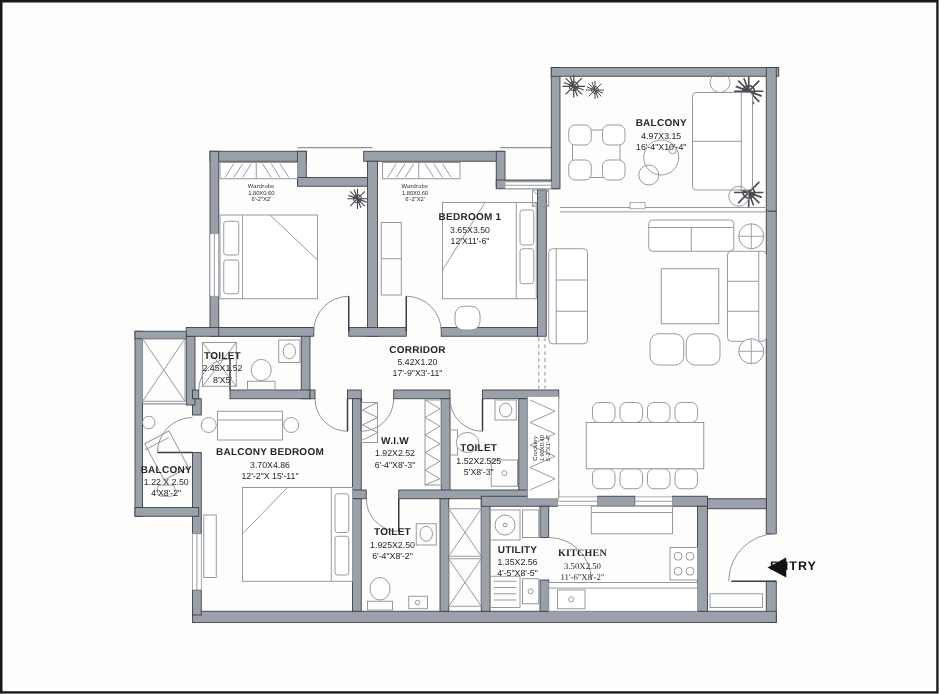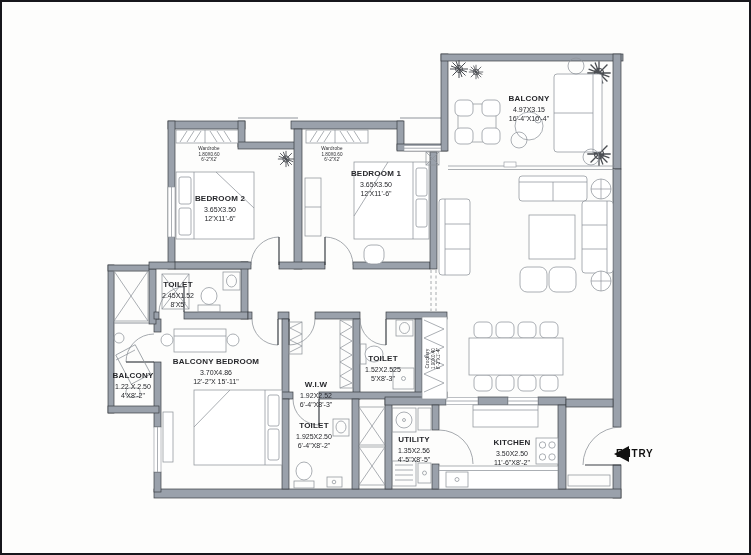--- a/index.html
+++ b/index.html
@@ -322,61 +322,61 @@
     <circle class="furn" cx="550" cy="443" r="3.2"></circle>
     <circle class="furn" cx="540.5" cy="455" r="3.2"></circle>
     <circle class="furn" cx="550" cy="455" r="3.2"></circle>
   </g>
 
   <g>
     <rect class="furn" x="566" y="473" width="42" height="11"></rect>
   </g>
 </svg>
 
-  <div class="lbl" style="left:160px;top:192px;width:116px;">
-    <span class="nm">BEDROOM 2</span>
-    <span class="dm">3.65X3.50</span>
-    <span class="dm">12'X11'-6"</span>
-  </div>
   <div class="lbl tiny" style="left:180px;top:144px;width:54px;">
     <span class="nm">Wardrobe</span>
     <span class="dm">1.80X0.60</span>
     <span class="dm">6'-2"X2'</span>
   </div>
   <div class="lbl tiny" style="left:303px;top:144px;width:54px;">
     <span class="nm">Wardrobe</span>
     <span class="dm">1.80X0.60</span>
     <span class="dm">6'-2"X2'</span>
   </div>
   <div class="lbl" style="left:316px;top:167px;width:116px;">
     <span class="nm">BEDROOM 1</span>
     <span class="dm">3.65X3.50</span>
     <span class="dm">12'X11'-6"</span>
   </div>
   <div class="lbl" style="left:467px;top:92px;width:120px;">
     <span class="nm">BALCONY</span>
     <span class="dm">4.97X3.15</span>
     <span class="dm">16'-4"X10'-4"</span>
   </div>
+  <div class="lbl" style="left:270px;top:273px;width:124px;">
+    <span class="nm">CORRIDOR</span>
+    <span class="dm">5.42X1.20</span>
+    <span class="dm">17'-9"X3'-11"</span>
+  </div>
   <div class="lbl" style="left:136px;top:278px;width:80px;">
     <span class="nm">TOILET</span>
     <span class="dm">2.45X1.52</span>
     <span class="dm">8'X5'</span>
   </div>
   <div class="lbl" style="left:139px;top:355px;width:150px;">
     <span class="nm">BALCONY BEDROOM</span>
     <span class="dm">3.70X4.86</span>
     <span class="dm">12'-2"X 15'-11"</span>
   </div>
   <div class="lbl" style="left:94px;top:369px;width:74px;">
     <span class="nm">BALCONY</span>
     <span class="dm">1.22 X 2.50</span>
     <span class="dm">4'X8'-2"</span>
   </div>
-  <div class="lbl" style="left:276px;top:346px;width:76px;margin-top:32px;">
+  <div class="lbl" style="left:276px;top:346px;width:76px;">
     <span class="nm">W.I.W</span>
     <span class="dm">1.92X2.52</span>
     <span class="dm">6'-4"X8'-3"</span>
   </div>
   <div class="lbl" style="left:343px;top:352px;width:76px;">
     <span class="nm">TOILET</span>
     <span class="dm">1.52X2.525</span>
     <span class="dm">5'X8'-3"</span>
   </div>
   <div class="lbl tiny rot" style="left:404px;top:348px;width:56px;">
@@ -387,21 +387,21 @@
   <div class="lbl" style="left:274px;top:419px;width:76px;">
     <span class="nm">TOILET</span>
     <span class="dm">1.925X2.50</span>
     <span class="dm">6'-4"X8'-2"</span>
   </div>
   <div class="lbl" style="left:378px;top:433px;width:68px;">
     <span class="nm">UTILITY</span>
     <span class="dm">1.35X2.56</span>
     <span class="dm">4'-5"X8'-5"</span>
   </div>
-  <div class="lbl" style="left:472px;top:436px;width:76px;">
+  <div class="lbl" style="left:426px;top:436px;width:76px;font-family:Liberation Serif, serif;">
     <span class="nm">KITCHEN</span>
     <span class="dm">3.50X2.50</span>
     <span class="dm">11'-6"X8'-2"</span>
   </div>
 
   <div id="entry-arrow" style="left:612px;top:444px;"></div>
   <div id="entry-label" style="left:614px;top:446px;">ENTRY</div>
 
 </div>
 

